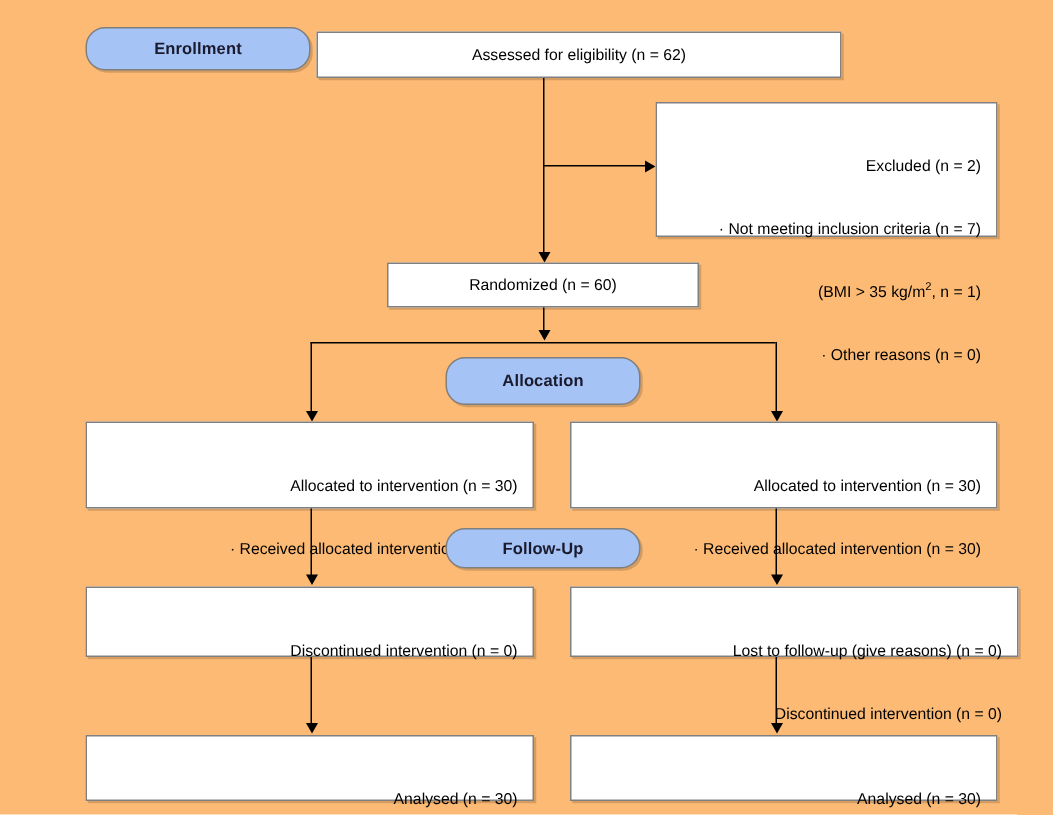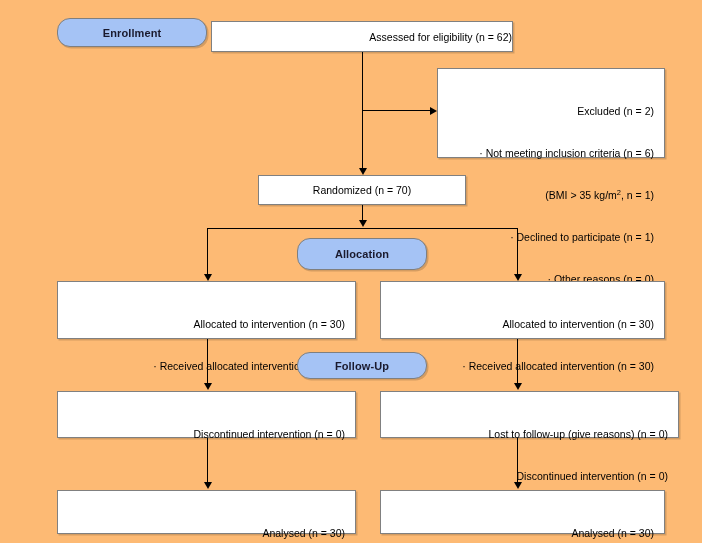--- a/index.html
+++ b/index.html
@@ -89,43 +89,42 @@
   }
   sup { font-size: 7.5px; vertical-align: super; line-height: 0; }
 </style>
 </head>
 <body>
 
 <div id="canvas">
 
   <div class="badge" style="left:57px; top:18px; width:150px; height:29px;">Enrollment</div>
 
-  <div class="box center" style="left:211px; top:21px; width:302px; height:31px;justify-content:flex-end;">
+  <div class="box center" style="left:211px; top:21px; width:350px; height:31px;">
     <div class="pad">Assessed for eligibility (n = 62)</div>
   </div>
 
   <div class="vline" style="left:362px; top:52px; height:116px;"></div>
 
   <div class="hline" style="left:362px; top:110px; width:68px;"></div>
   <div class="arrow-right" style="left:430px; top:107px;"></div>
 
   <div class="arrow-down" style="left:359px; top:168px;"></div>
 
   <div class="box" style="left:437px; top:68px; width:228px; height:90px;">
     <div class="pad lines">
       <span class="line">Excluded (n = 2)</span>
-      <span class="line">· Not meeting inclusion criteria (n = 6)</span>
+      <span class="line">· Not meeting inclusion criteria (n = 7)</span>
       <span class="line indent"><span>(BMI &gt; 35 kg/m</span><sup>2</sup><span>, n = 1)</span></span>
-      <span class="line">· Declined to participate (n = 1)</span>
       <span class="line">· Other reasons (n = 0)</span>
     </div>
   </div>
 
   <div class="box center" style="left:258px; top:175px; width:208px; height:30px;">
-    <div class="pad">Randomized (n = 70)</div>
+    <div class="pad">Randomized (n = 60)</div>
   </div>
 
   <div class="vline" style="left:362px; top:205px; height:16px;"></div>
   <div class="arrow-down" style="left:359px; top:220px;"></div>
 
   <div class="hline" style="left:207px; top:228px; width:310px;"></div>
   <div class="vline" style="left:207px; top:228px; height:48px;"></div>
   <div class="vline" style="left:517px; top:228px; height:48px;"></div>
   <div class="arrow-down" style="left:204px; top:274px;"></div>
   <div class="arrow-down" style="left:514px; top:274px;"></div>

